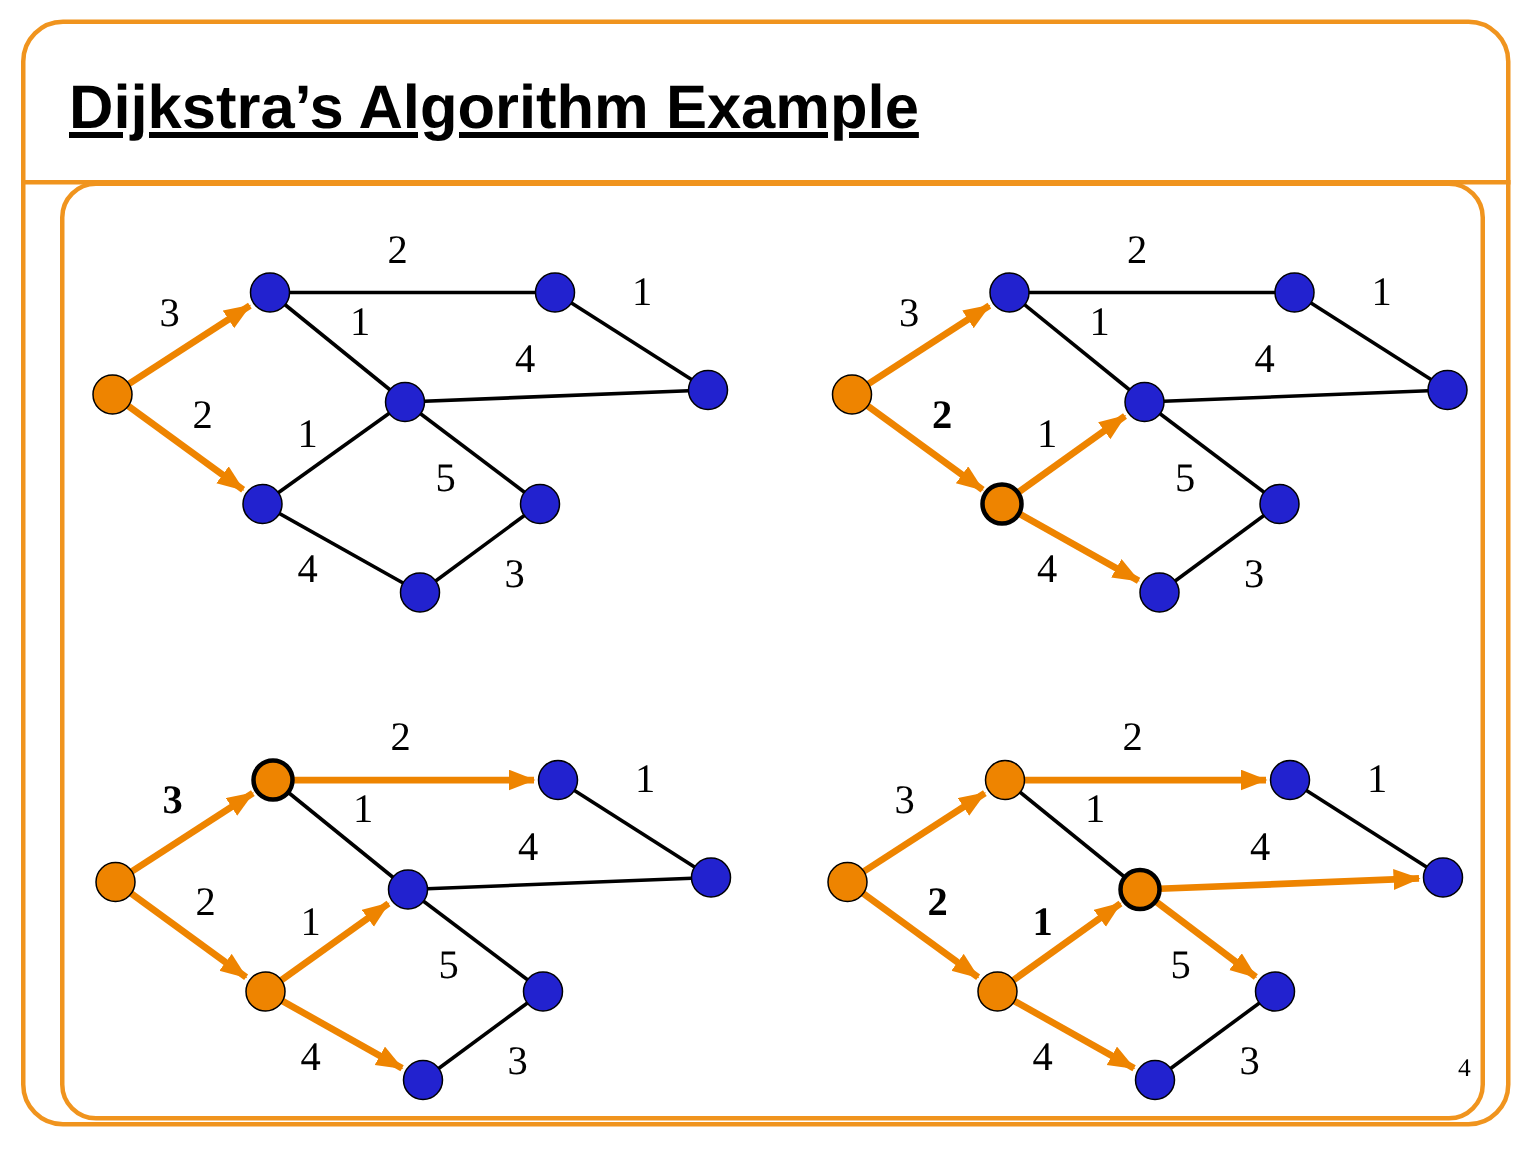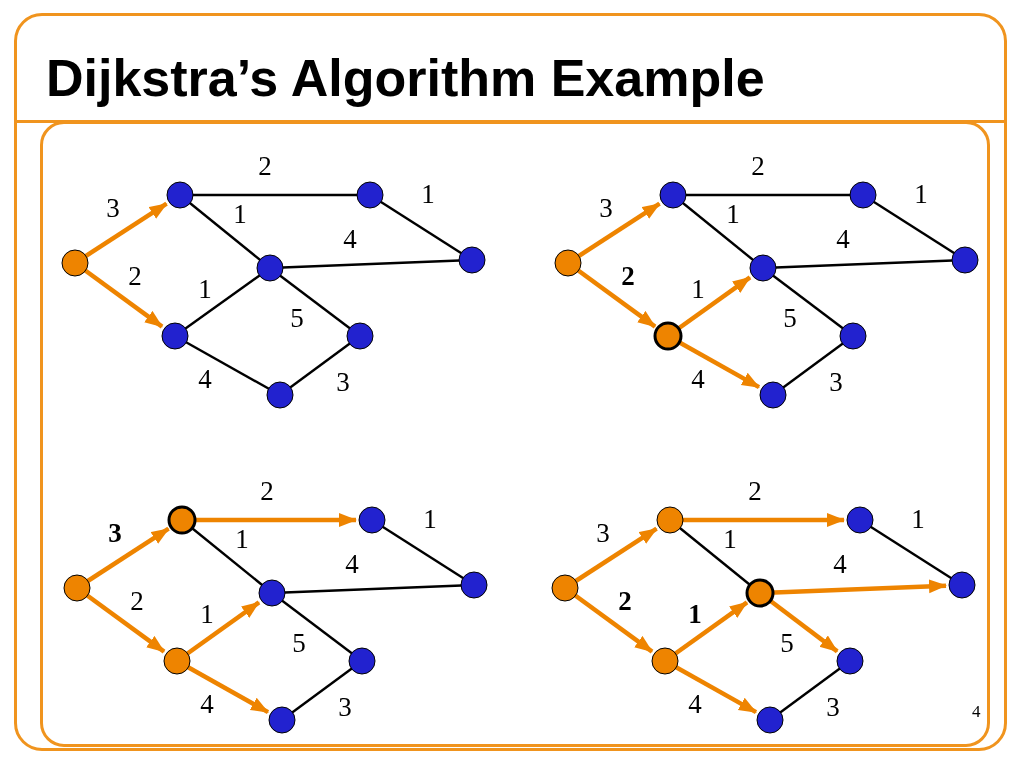--- a/index.html
+++ b/index.html
@@ -4,22 +4,22 @@
 <style>
   :root{ --orange-border:#F0941E; }
   html,body{margin:0;padding:0;}
   body{width:1024px;height:768px;background:#ffffff;font-family:"Liberation Sans",sans-serif;}
   .slide{position:relative;width:1024px;height:768px;background:#ffffff;overflow:hidden;}
   .frame-outer{position:absolute;left:14px;top:13px;width:993px;height:738px;
     border:3px solid var(--orange-border);border-radius:28px;box-sizing:border-box;}
   .title-rule{position:absolute;left:16px;top:120px;width:991px;height:3px;background:var(--orange-border);}
   .frame-inner{position:absolute;left:40px;top:121px;width:950px;height:626px;
     border:3px solid var(--orange-border);border-radius:24px;box-sizing:border-box;}
-  .title{position:absolute;left:46px;top:48px;margin:0;font-size:52px;font-weight:bold;color:#000;
-    font-family:"Liberation Sans",sans-serif;white-space:nowrap;}
+  .title{position:absolute;left:46px;top:48px;margin:0;font-size:41px;font-weight:bold;color:#000;
+    font-family:"Liberation Sans",sans-serif;white-space:nowrap;text-decoration:underline;}
   .page-number{position:absolute;left:972px;top:702px;font-family:"Liberation Serif",serif;
     font-size:17px;color:#000;}
   #panels{position:absolute;left:0;top:0;width:100%;height:100%;}
   svg.panel{position:absolute;overflow:visible;}
   text.wlabel{font-family:"Liberation Serif",serif;font-size:27px;fill:#000;}
   text.wlabel.bold{font-weight:bold;}
 </style>
 </head>
 <body>
 

